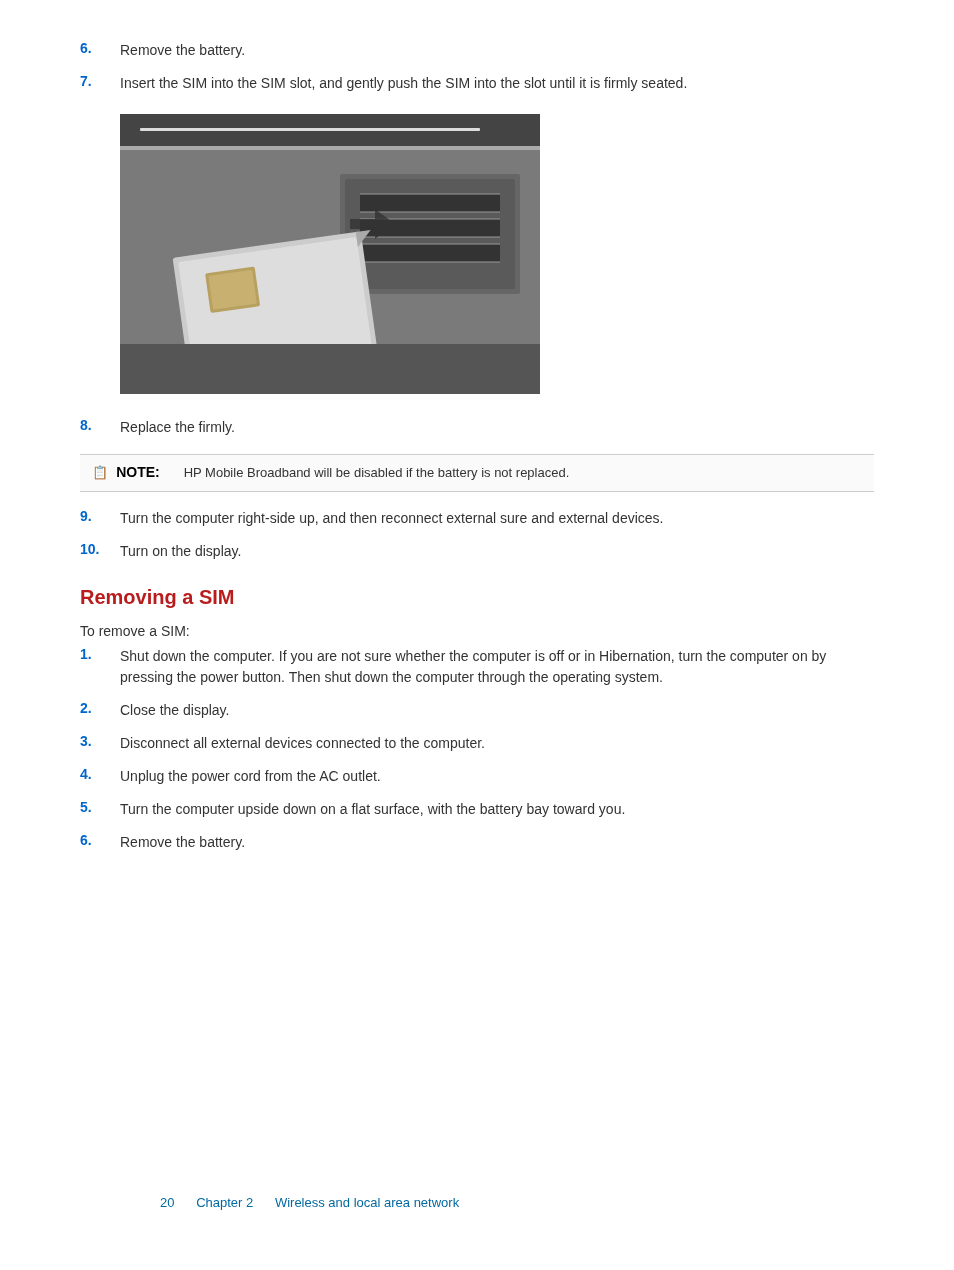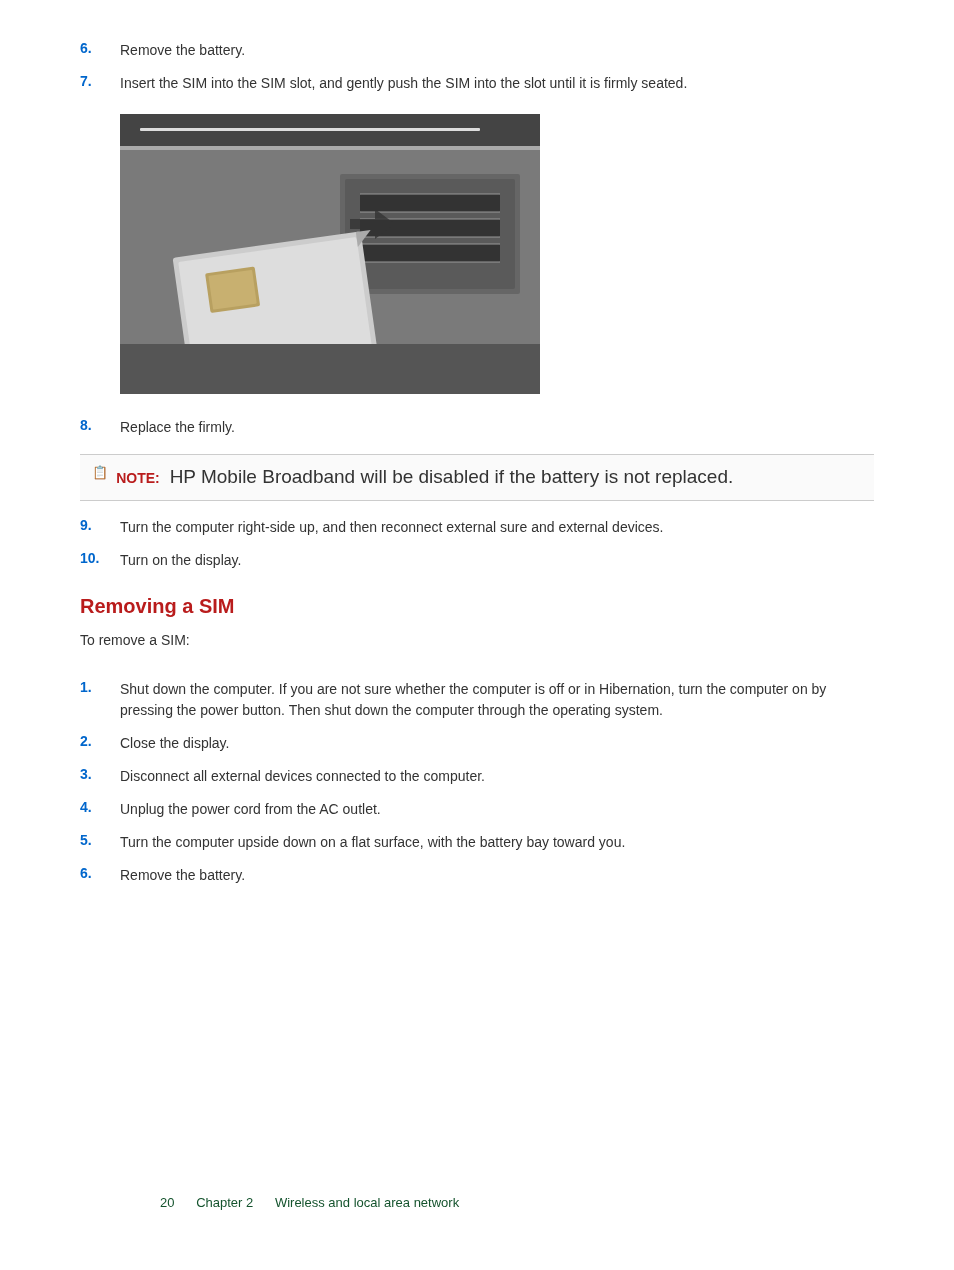--- a/index.html
+++ b/index.html
@@ -63,50 +63,50 @@
 
     .note-icon {
       margin-right: 8px;
       flex-shrink: 0;
       color: #555;
       font-size: 13px;
       line-height: 1.5;
     }
 
     .note-label {
-      color: #b91c1c;
+      color: #000000;
       font-weight: bold;
-      margin-right: 6px;
+      margin-right: 20px;
     }
 
     .note-text {
-      font-size: 19px;
+      font-size: 13px;
       line-height: 1.5;
       color: #333;
     }
 
     .section-heading {
       color: #b91c1c;
       font-size: 20px;
       font-weight: bold;
       margin-top: 24px;
       margin-bottom: 12px;
     }
 
     .intro-text {
-      margin-bottom: 28px;
+      margin-bottom: 4px;
       margin-left: 0;
       line-height: 1.5;
     }
 
     .page-footer {
       position: absolute;
       bottom: 30px;
       left: 80px;
-      color: #14532d;
+      color: #0369a1;
       font-size: 13px;
     }
 
     .content-wrapper {
       position: relative;
       min-height: 1200px;
     }
   </style>
 </head>
 <body>

